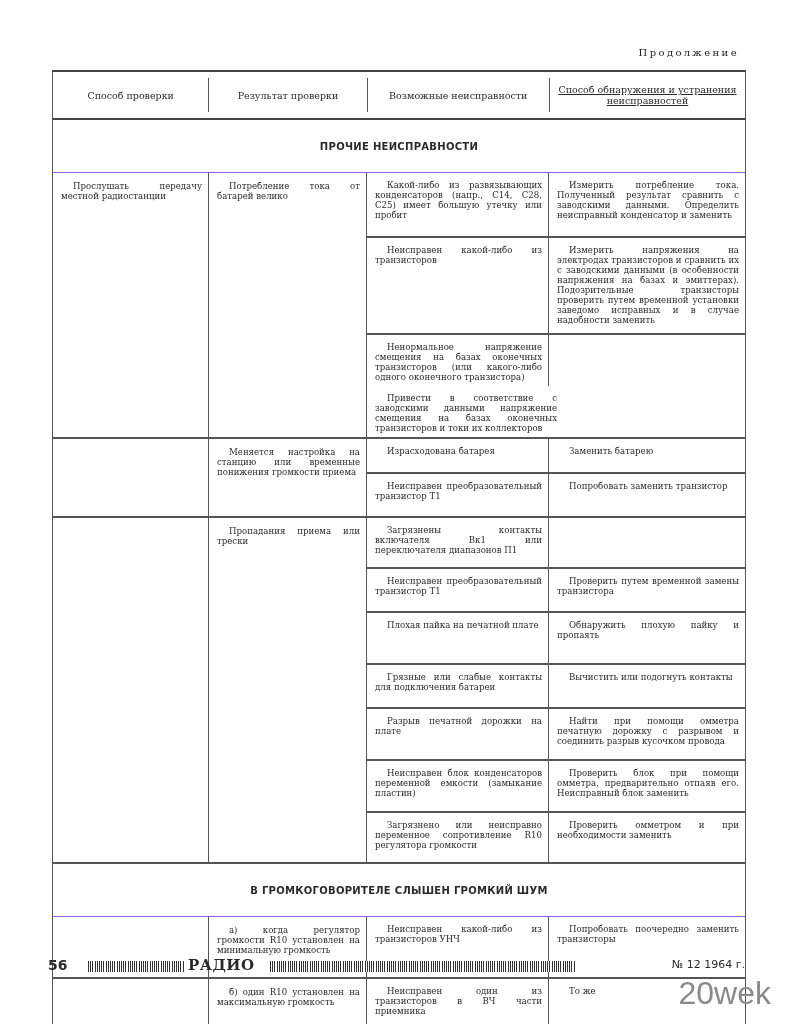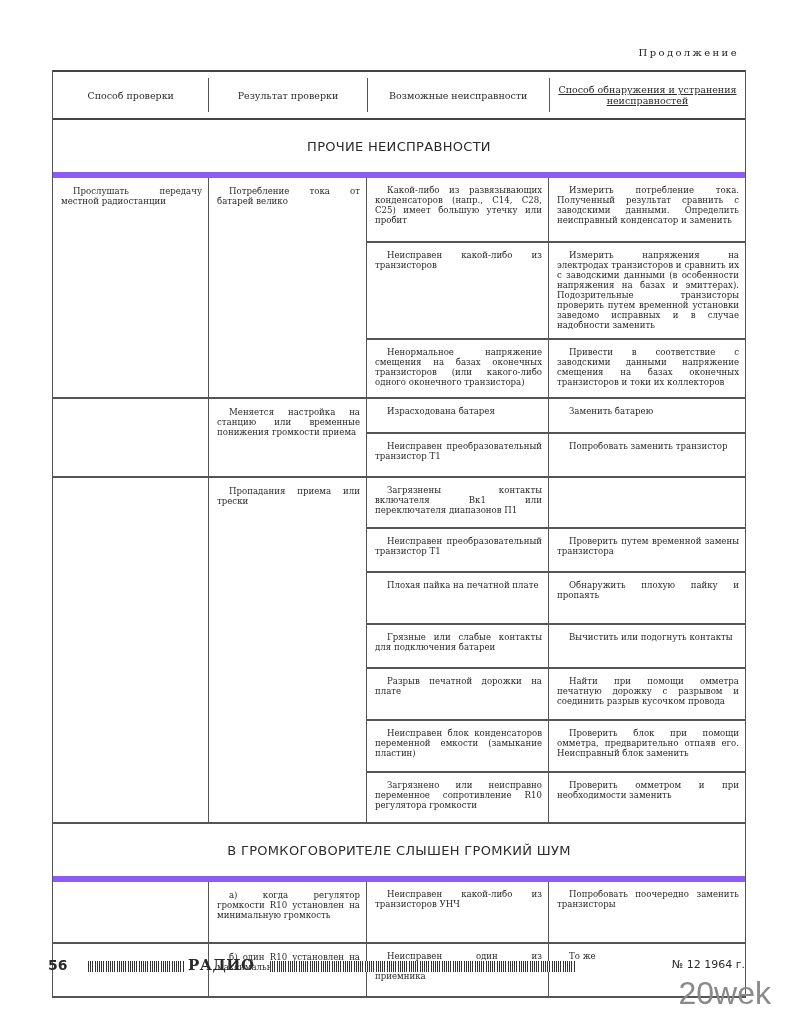--- a/index.html
+++ b/index.html
@@ -19,22 +19,22 @@
     display: flex; height: 46px; border-top: 2px solid #444; border-bottom: 2px solid #444;
     align-items: center; font-size: 9.5px; text-align: center; line-height: 11px;
   }
   .hdr > div { height: 34px; display: flex; align-items: center; justify-content: center; }
   .c1 { width: 156px; }
   .c2 { width: 158px; }
   .c3 { width: 182px; }
   .c4 { width: 196px; text-decoration: underline; }
   .vsep { border-right: 1px solid #555; }
   .section {
-    height: 52px; border-bottom: 6px solid #8b5cf6; display: flex; align-items: center;
-    justify-content: center; font-family: "DejaVu Sans", sans-serif; font-weight: normal; font-size: 13px;
+    height: 52px; border-bottom: 1px solid #8b5cf6; display: flex; align-items: center;
+    justify-content: center; font-family: "DejaVu Sans", sans-serif; font-weight: bold; font-size: 10px;
     letter-spacing: 0.3px;
   }
   .group { display: flex; border-bottom: 2px solid #555; }
   .g1, .g2 { padding: 8px 6px 0 8px; font-size: 8.6px; line-height: 10px; text-align: justify; box-sizing: border-box; }
   .g1 { width: 156px; border-right: 1px solid #555; }
   .g2 { width: 158px; border-right: 1px solid #555; }
   .subrows { width: 378px; display: flex; flex-direction: column; }
   .sub { display: flex; border-bottom: 2px solid #555; }
   .sub:last-child { border-bottom: none; }
   .s3, .s4 { padding: 7px 6px 4px 8px; font-size: 8.6px; line-height: 10px; text-align: justify; box-sizing: border-box; }
@@ -72,21 +72,21 @@
         <div class="g2 indent">Потребление тока от батарей велико</div>
         <div class="subrows">
           <div class="sub" style="min-height: 63px;">
             <div class="s3 indent">Какой-либо из развязывающих конденсаторов (напр., C14, C28, C25) имеет большую утечку или пробит</div>
             <div class="s4 indent">Измерить потребление тока. Полученный результат сравнить с заводскими данными. Определить неисправный конденсатор и заменить</div>
           </div>
           <div class="sub" style="min-height: 95px;">
             <div class="s3 indent">Неисправен какой-либо из транзисторов</div>
             <div class="s4 indent">Измерить напряжения на электродах транзисторов и сравнить их с заводскими данными (в особенности напряжения на базах и эмиттерах). Подозрительные транзисторы проверить путем временной установки заведомо исправных и в случае надобности заменить</div>
           </div>
-          <div class="sub" style="min-height: 57px;">
+          <div class="sub" style="min-height: 57px; flex-direction: column;">
             <div class="s3 indent">Ненормальное напряжение смещения на базах оконечных транзисторов (или какого-либо одного оконечного транзистора)</div>
             <div class="s4 indent">Привести в соответствие с заводскими данными напряжение смещения на базах оконечных транзисторов и токи их коллекторов</div>
           </div>
         </div>
       </div>
       <div class="group">
         <div class="g1 indent"></div>
         <div class="g2 indent">Меняется настройка на станцию или временные понижения громкости приема</div>
         <div class="subrows">
           <div class="sub" style="min-height: 33px;">

